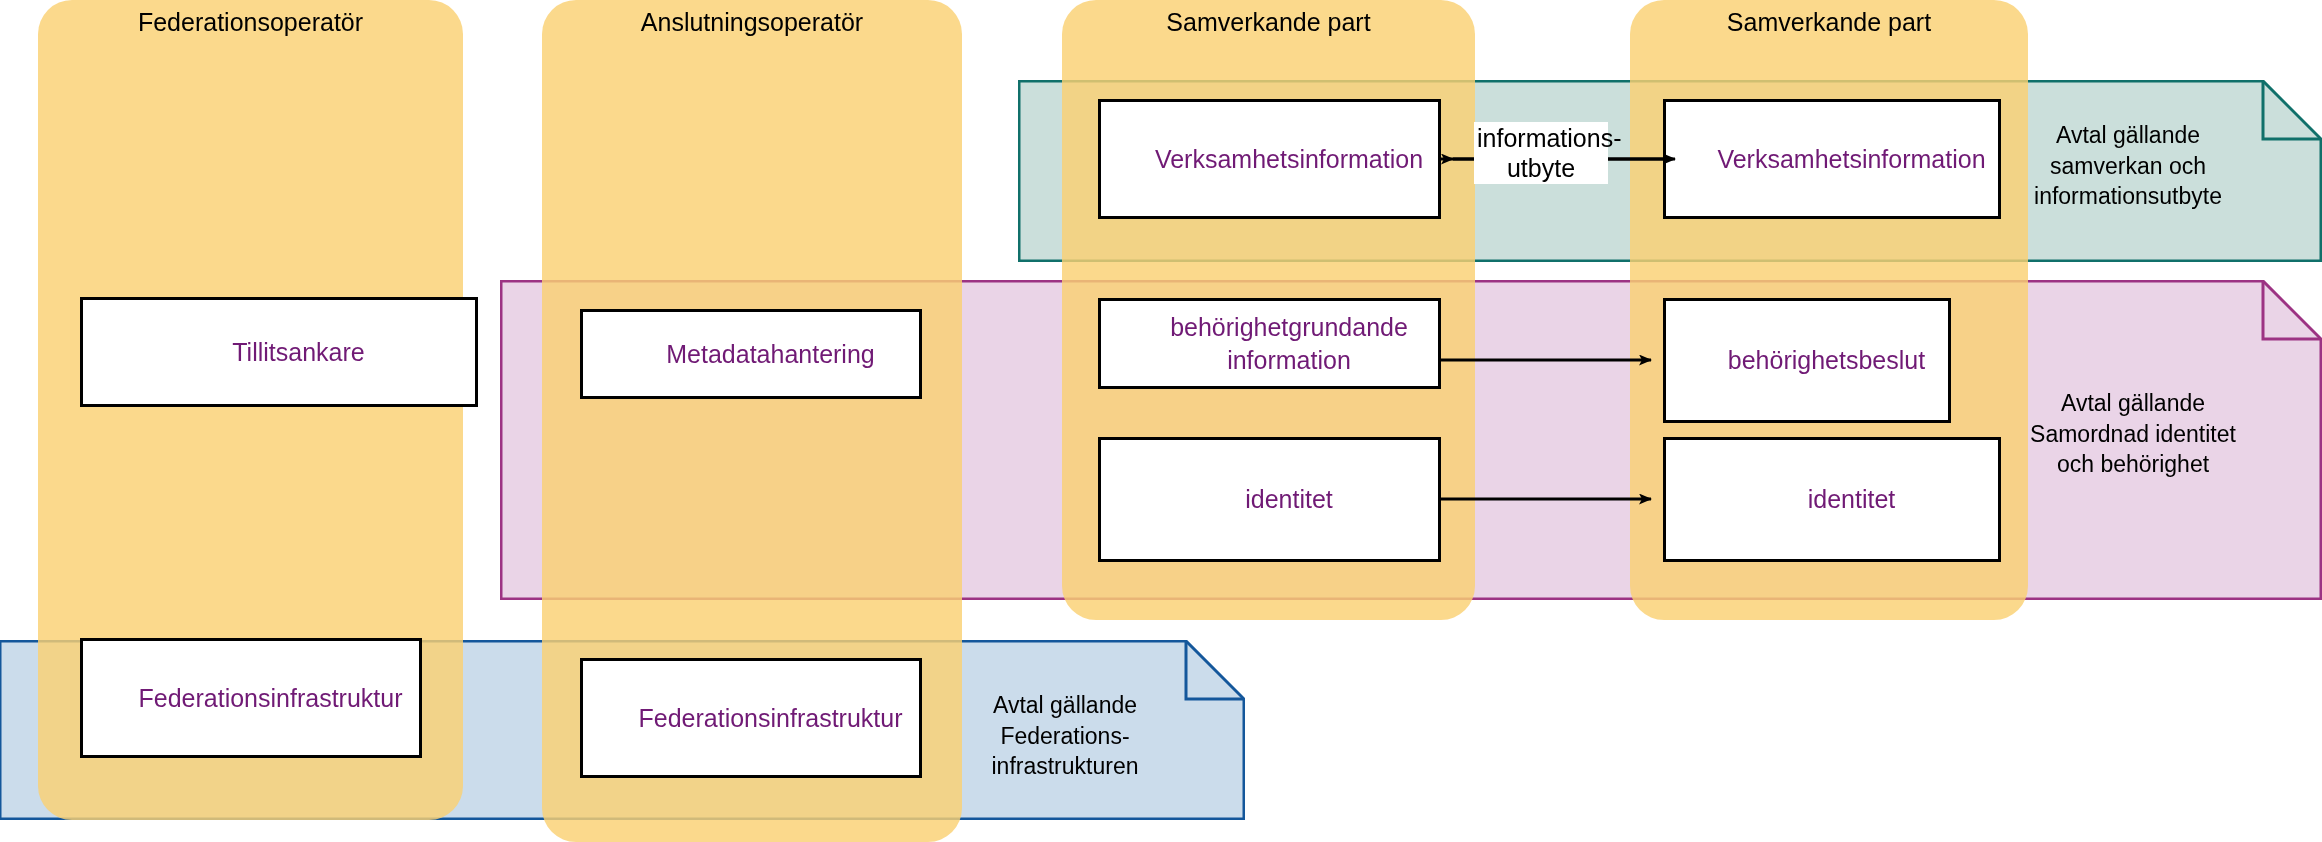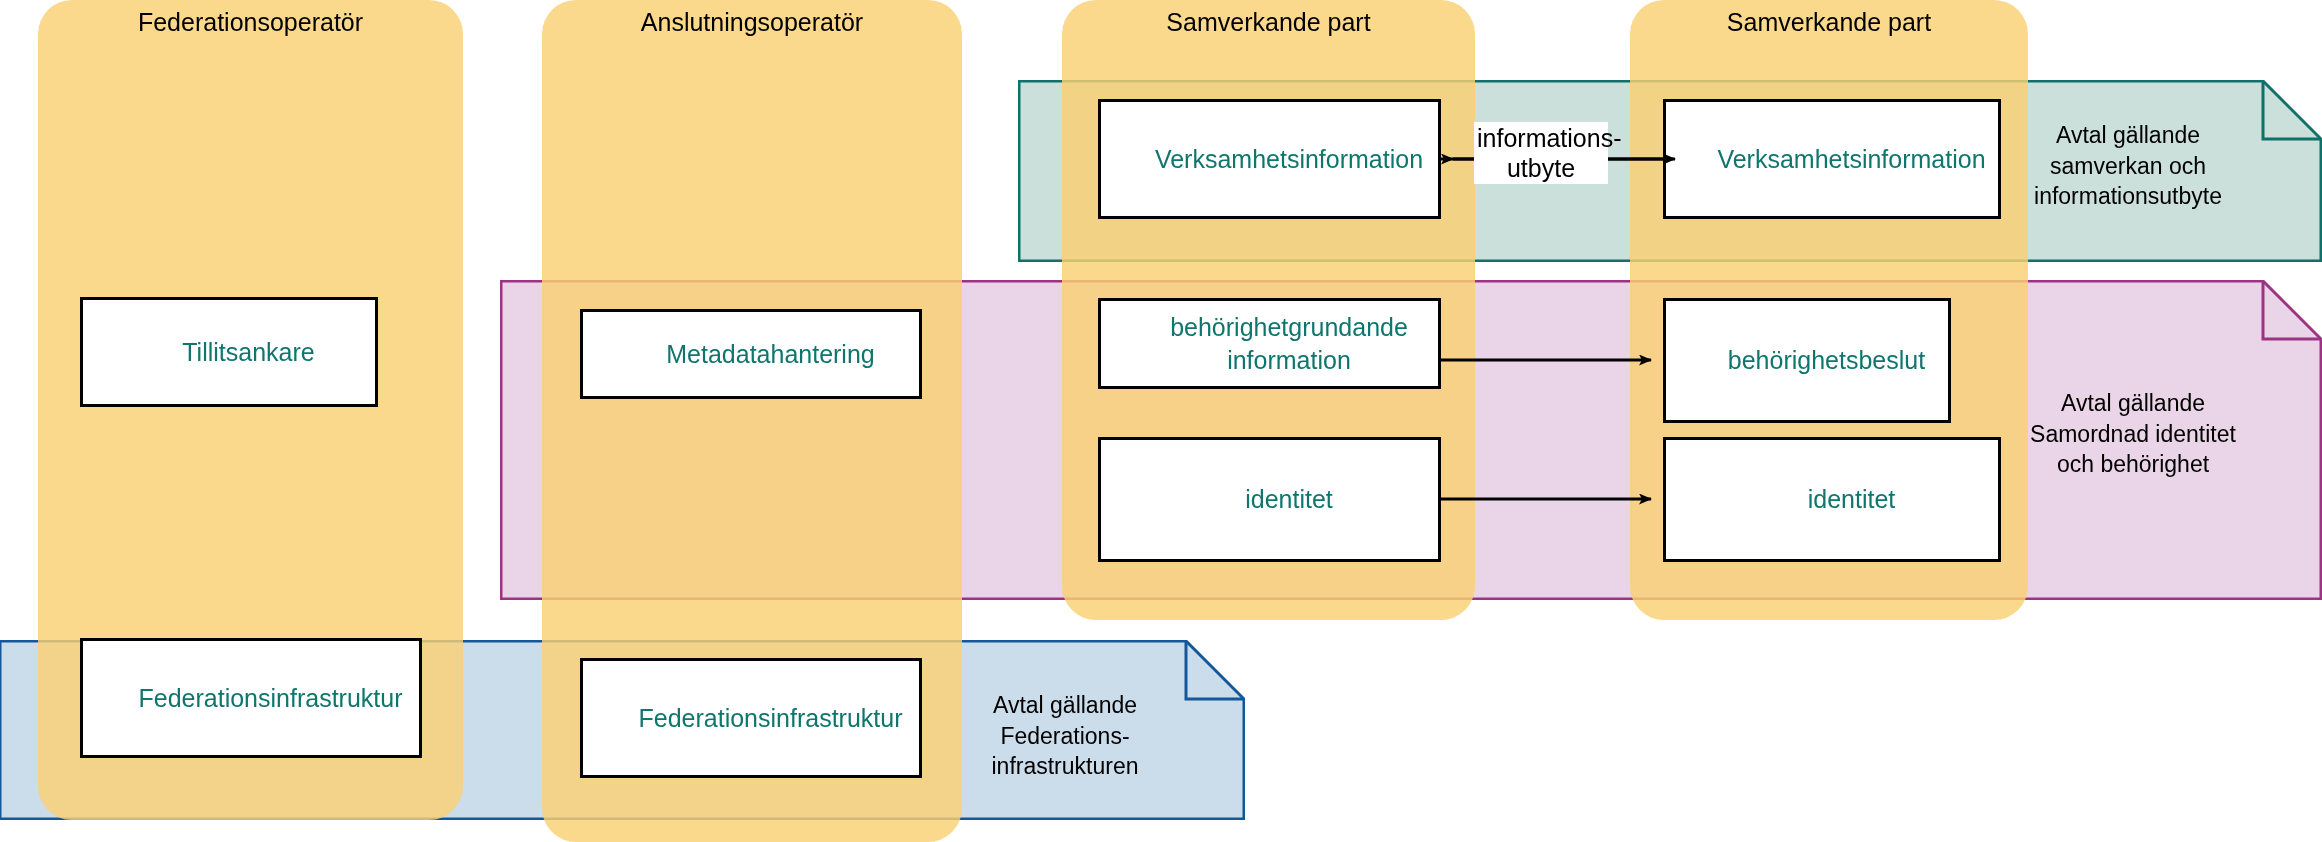--- a/index.html
+++ b/index.html
@@ -65,21 +65,21 @@
     position: absolute;
     box-sizing: border-box;
     background: #ffffff;
     border: 3px solid #000000;
     display: flex;
     align-items: center;
     justify-content: center;
     text-align: center;
     font-size: 25px;
     line-height: 1.3;
-    color: #0f766e;
+    color: #701a75;
     white-space: pre-line;
     z-index: 4;
     padding-left: 39px;
   }
 
   
   .arrow-layer {
     position: absolute;
     top: 0;
     left: 0;
@@ -144,21 +144,21 @@
   </div>
 
   <div class="lane" style="left:1062px; top:0px; width:413px; height:620px;">
     <div class="lane-title">Samverkande part</div>
   </div>
 
   <div class="lane" style="left:1630px; top:0px; width:398px; height:620px;">
     <div class="lane-title">Samverkande part</div>
   </div>
 
-  <div class="entity" style="left:80px; top:297px; width:298px; height:110px;">Tillitsankare</div>
+  <div class="entity" style="left:80px; top:297px; width:398px; height:110px;">Tillitsankare</div>
 
   <div class="entity" style="left:80px; top:638px; width:342px; height:120px;">Federationsinfrastruktur</div>
 
   <div class="entity" style="left:580px; top:297px; width:342px; height:90px;margin-top:12px;">Metadatahantering</div>
 
   <div class="entity" style="left:580px; top:658px; width:342px; height:120px;">Federationsinfrastruktur</div>
 
   <div class="entity" style="left:1098px; top:99px; width:343px; height:120px;">Verksamhetsinformation</div>
 
   <div class="entity" style="left:1098px; top:298px; width:343px; height:91px;">behörighetgrundande

